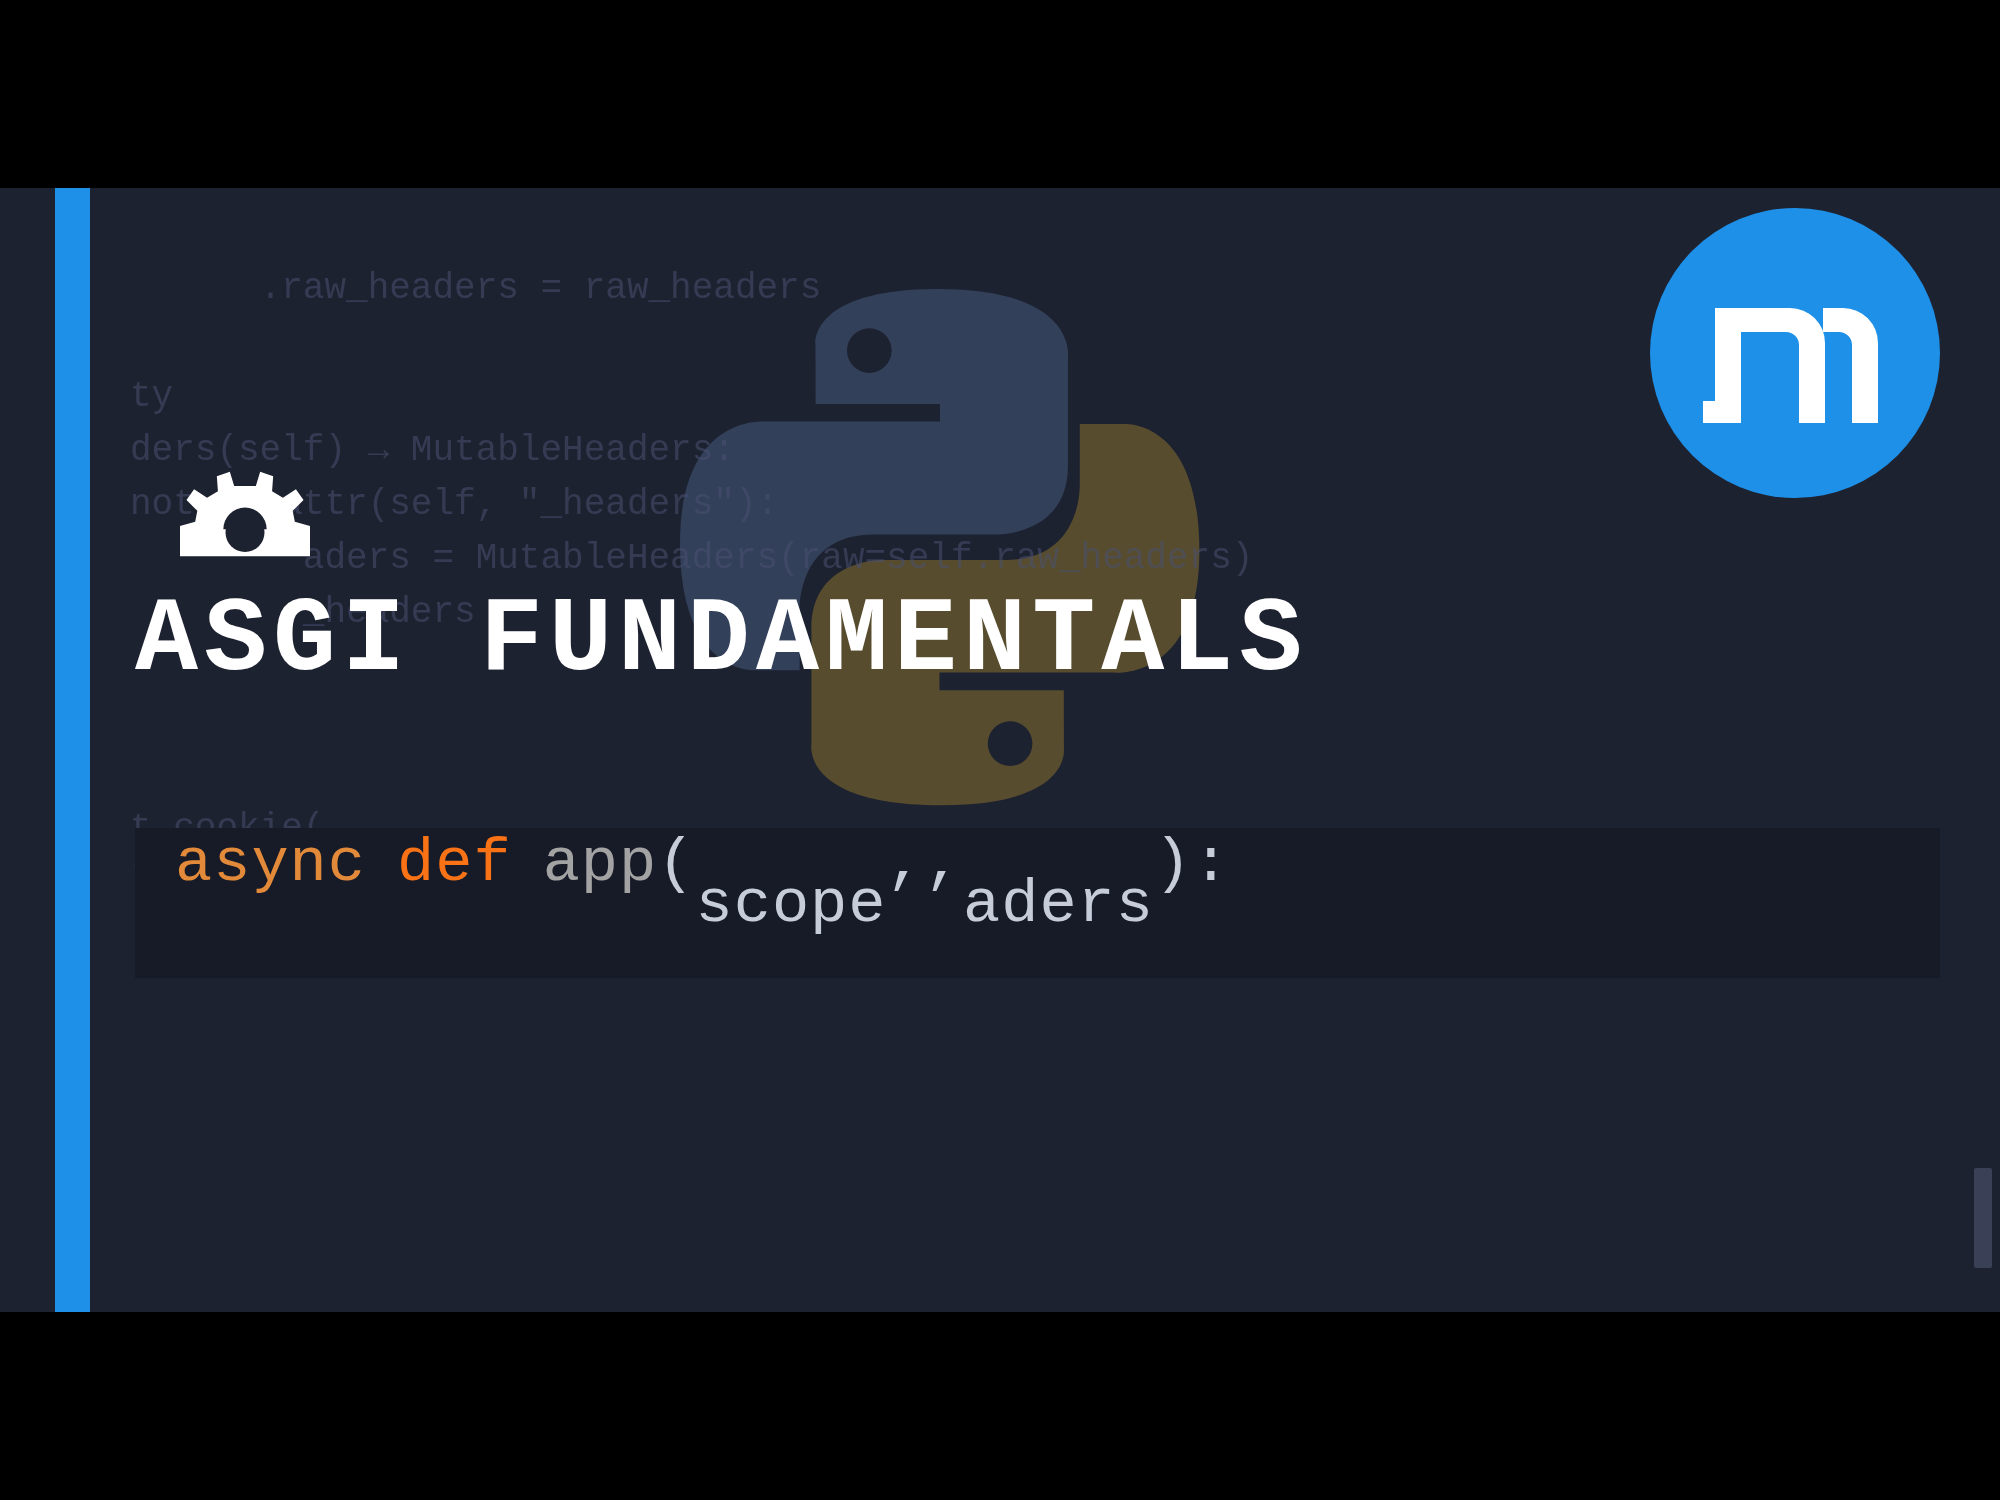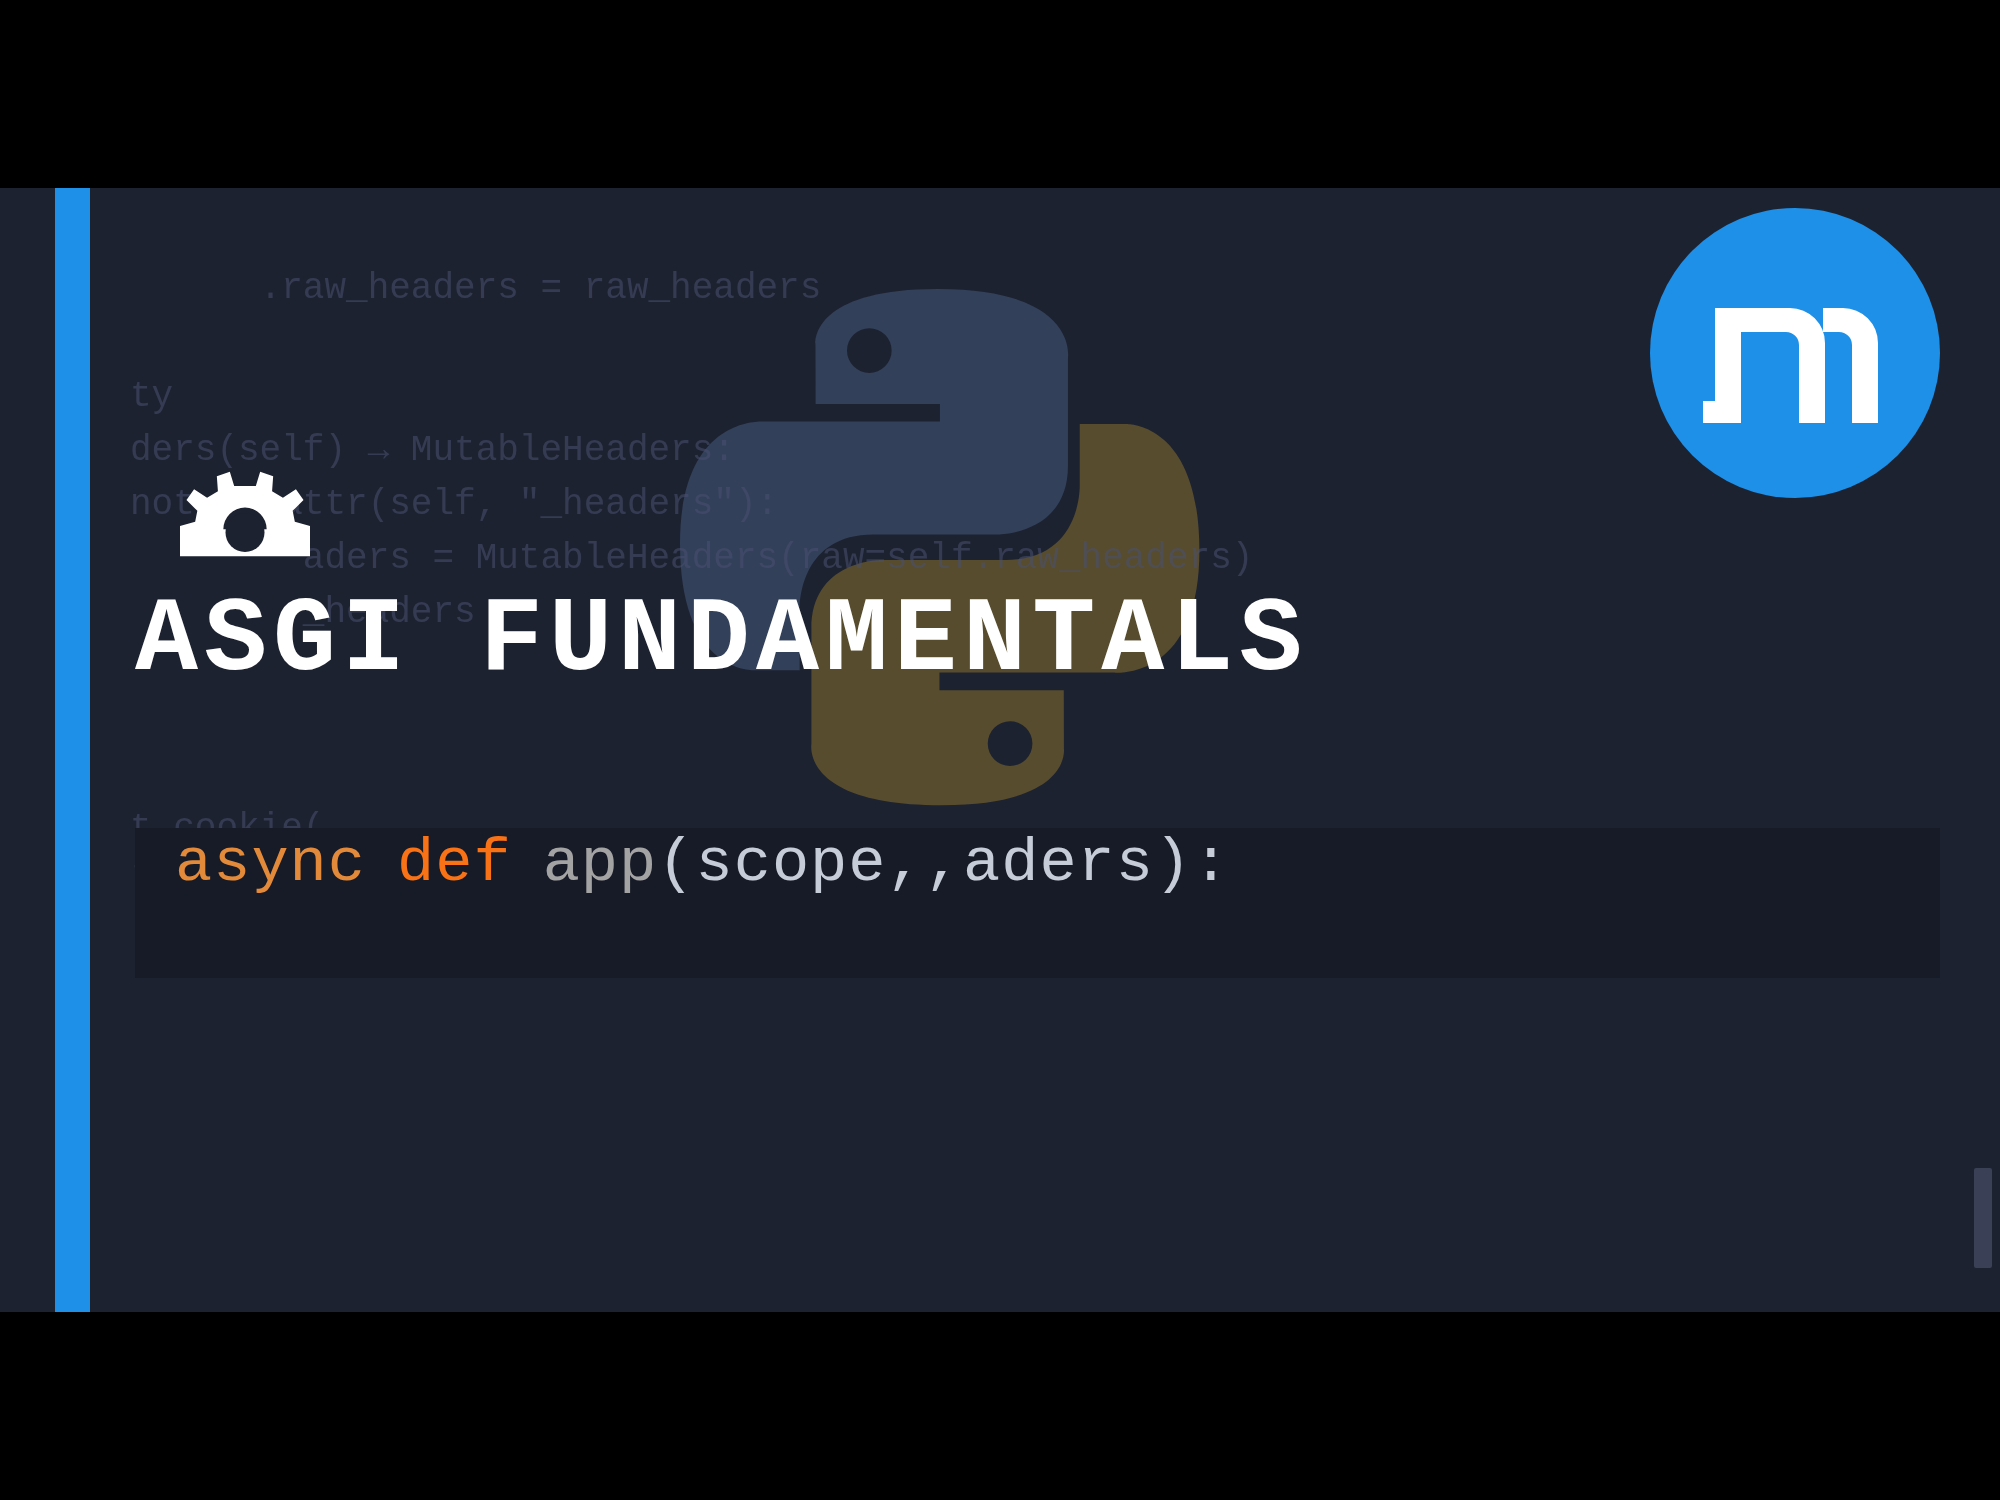--- a/index.html
+++ b/index.html
@@ -97,21 +97,21 @@
     align-items: flex-start;
     padding: 0 40px;
     font-family: 'SF Mono', Consolas, Monaco, 'Courier New', monospace;
     font-size: 62px;
     letter-spacing: 1px;
   }
   .kw-async { color: #e28a3a; }
   .kw-def { color: #f97316; }
   .fn-name { color: #a3a3a3; }
   .paren, .punct { color: #c6cdd9; }
-  .param { color: #c6cdd9; }
+  .param { color: #c6cdd9; margin-top: 41px; }
   .space { display: inline-block; width: 0.5em; }
   .scrollbar {
     position: absolute;
     right: 8px;
     top: 980px;
     width: 18px;
     height: 100px;
     background: #3a4055;
     border-radius: 2px;
   }

